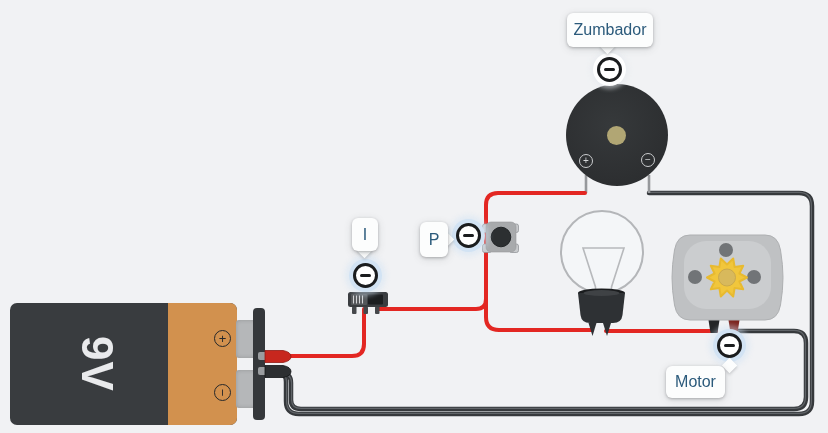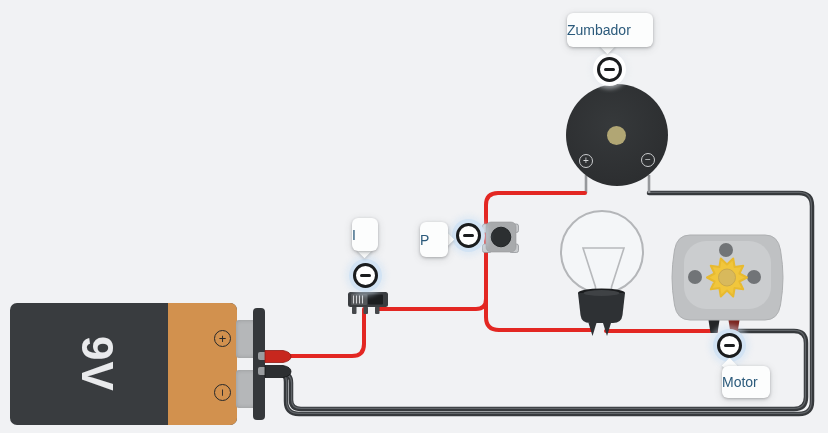--- a/index.html
+++ b/index.html
@@ -30,21 +30,21 @@
   .buz-minus{left:75px;top:69px;}
 
   
   .anno{position:absolute;width:19px;height:19px;background:#fff;border:3px solid var(--icon_dark,#1a1c1e);border-radius:50%;z-index:5;}
   .anno::before{content:"";position:absolute;left:50%;top:50%;width:11px;height:3.5px;margin:-1.75px 0 0 -5.5px;background:var(--icon_dark,#1a1c1e);border-radius:2px;}
   .halo-blue{box-shadow:0 0 0 4px rgba(209,227,243,.95),0 0 5px 8px rgba(209,227,243,.45);}
   .halo-white{box-shadow:0 0 0 4px rgba(255,255,255,.95),0 0 4px 7px rgba(230,234,238,.55);}
 
   
   .tag{position:absolute;background:#fcfdfd;border-radius:6px;z-index:7;color:var(--label_text,#2b5a7b);
-    font-size:14px;display:flex;align-items:center;justify-content:flex-start;
+    font-size:16px;display:flex;align-items:center;justify-content:center;
     box-shadow:0 1px 3px rgba(60,64,67,.35),0 2px 8px rgba(60,64,67,.15);}
   .tail{position:absolute;width:11px;height:11px;background:#fcfdfd;transform:rotate(45deg);z-index:6;
     box-shadow:1px 1px 3px rgba(60,64,67,.25);}
 </style>
 </head>
 <body>
 
 <div id="stage">
 
   <svg class="layer z1" width="828" height="433">
@@ -172,17 +172,17 @@
   <div class="tag" style="left:352px;top:218px;width:26px;height:33px">
     <span>I</span>
   </div>
 
   <div class="tail" style="left:441px;top:234px"></div>
   <div class="tag" style="left:420px;top:222px;width:28px;height:35px">
     <span>P</span>
   </div>
 
   <div class="tail" style="left:724px;top:360px"></div>
-  <div class="tag" style="left:722px;top:366px;width:48px;height:32px">
+  <div class="tag" style="left:666px;top:366px;width:59px;height:32px">
     <span>Motor</span>
   </div>
 
 </div>
 
 </body></html>

